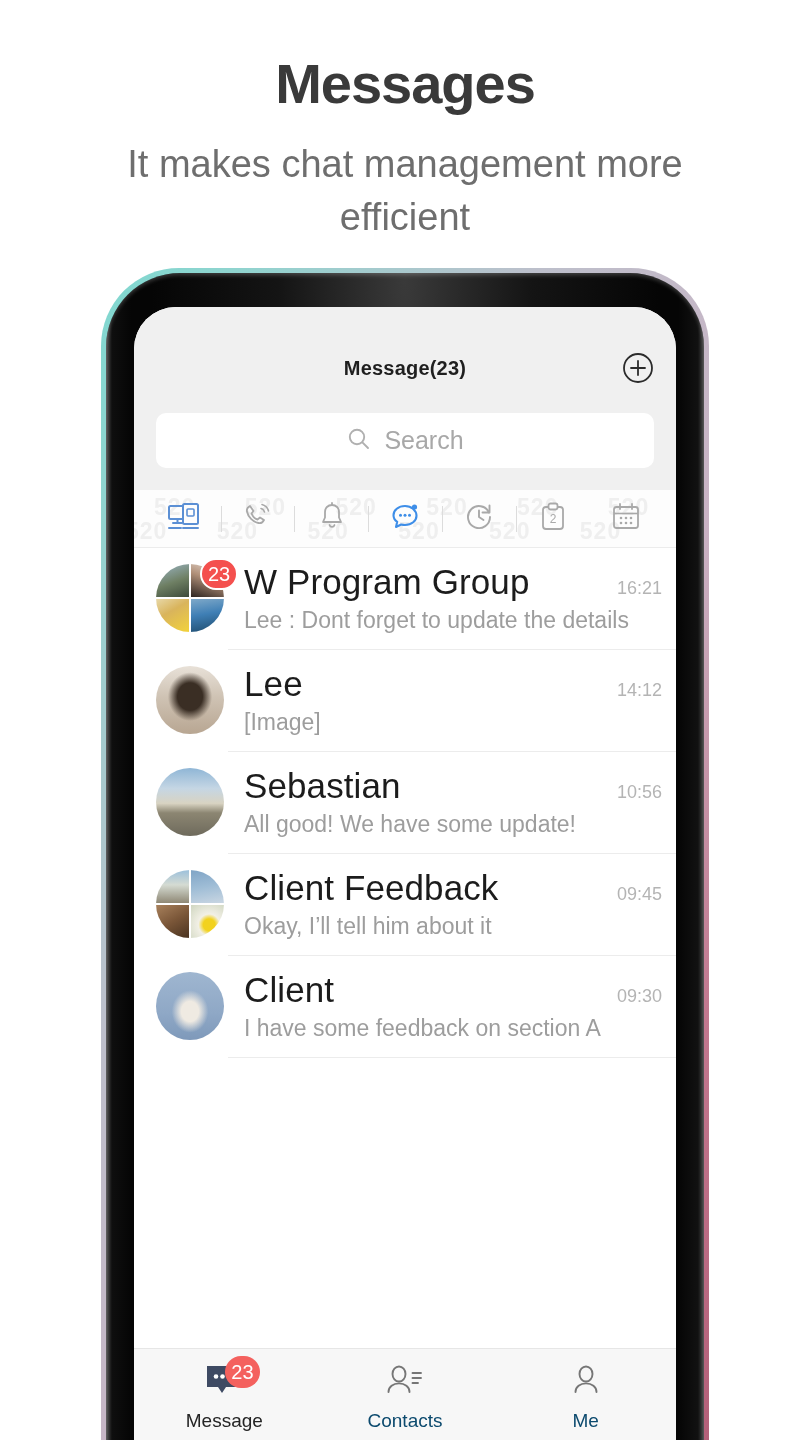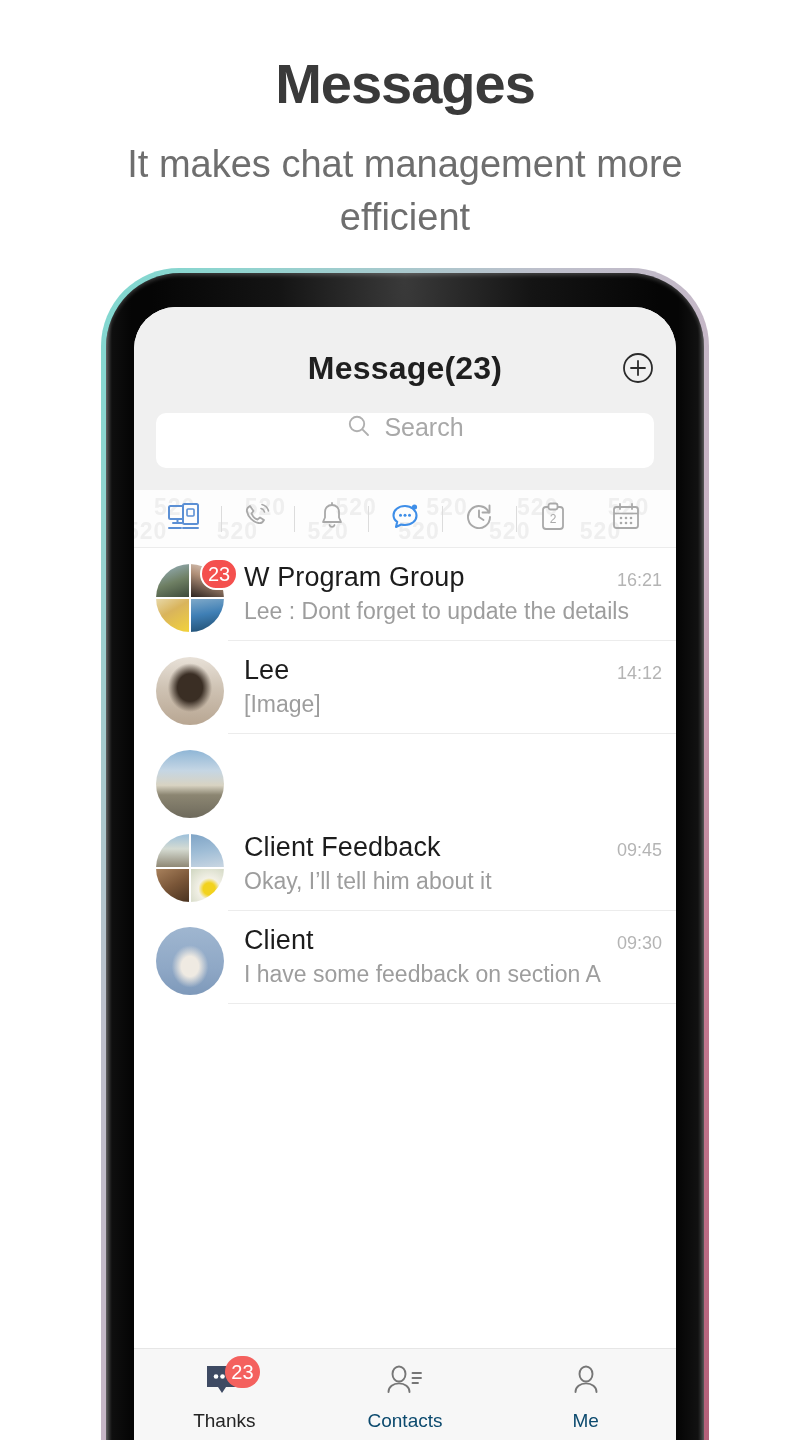--- a/index.html
+++ b/index.html
@@ -113,21 +113,21 @@
 
   .app-title-row {
     height: 46px;
     display: flex;
     align-items: center;
     justify-content: center;
     position: relative;
   }
 
   .app-title {
-    font-size: 32px;
+    font-size: 20px;
     font-weight: 600;
     color: #1f1f1f;
     letter-spacing: 0.2px;
   }
 
   .add-btn {
     position: absolute;
     right: 22px;
     top: 50%;
     transform: translateY(-50%);
@@ -138,21 +138,21 @@
 
   .search-wrap {
     padding: 22px 22px 22px 22px;
   }
 
   .search-box {
     height: 55px;
     background: #ffffff;
     border-radius: 10px;
     display: flex;
-    align-items: flex-start;
+    align-items: center;
     justify-content: center;
     gap: 12px;
   }
 
   .search-icon { display: block; }
 
   .search-placeholder {
     font-size: 25px;
     color: #a8a8a8;
     font-weight: 400;
@@ -266,21 +266,21 @@
     min-width: 0;
   }
 
   .chat-top {
     display: flex;
     align-items: baseline;
     justify-content: space-between;
   }
 
   .chat-name {
-    font-size: 27px;
+    font-size: 35px;
     color: #1c1c1c;
     font-weight: 400;
     letter-spacing: 0.1px;
     white-space: nowrap;
   }
 
   .chat-time {
     font-size: 18px;
     color: #b4b4b4;
     flex: 0 0 auto;
@@ -556,20 +556,29 @@
           </div>
         </div>
       </div>
 
       <div class="chat-row">
         <div class="avatar-col">
           <div class="avatar" style="background:
                  linear-gradient(180deg,#8fb6d6 0%,#c5d6e4 30%,#d8d3c2 52%,#8c8672 66%,#6e6a5c 100%)">
           </div>
         </div>
+        <div class="chat-body">
+          <div class="chat-top">
+            <span class="chat-name">Sebastian</span>
+            <span class="chat-time">10:56</span>
+          </div>
+          <div class="chat-bottom">
+            <span class="chat-preview">All good! We have some update!</span>
+          </div>
+        </div>
       </div>
 
 
       <div class="chat-row">
         <div class="avatar-col">
           <div class="avatar avatar-quad">
             <div style="background:linear-gradient(180deg,#9cc0db 0%,#d5dbd2 45%,#8f8875 100%)"></div>
             <div style="background:linear-gradient(170deg,#7fa4c6 0%,#9fbdd6 50%,#c9d6e2 100%)"></div>
             <div style="background:linear-gradient(150deg,#a8815c 0%,#7a5638 50%,#4a3320 100%)"></div>
             <div style="background:radial-gradient(circle at 55% 60%, #f2d21e 0%, #f2d21e 22%, #f2f0e6 40%, #cfd6c0 100%)"></div>
@@ -613,21 +622,21 @@
           <span>
             <svg width="42" height="38" viewBox="0 0 42 38">
               <path d="M4 4h30v21H23l-4 6-4-6H4z" fill="#3e4a63"></path>
               <circle cx="13" cy="14.5" r="2.3" fill="#ffffff"></circle>
               <circle cx="19.5" cy="14.5" r="2.3" fill="#ffffff"></circle>
               <circle cx="26" cy="14.5" r="2.3" fill="#ffffff"></circle>
             </svg>
           </span>
           <div class="tab-badge">23</div>
         </div>
-        <div class="tab-label">Thanks</div>
+        <div class="tab-label">Message</div>
       </div>
 
       <div class="tab-item">
         <div class="tab-icon-wrap">
           <span>
             <svg width="42" height="38" viewBox="0 0 42 38">
               <ellipse cx="15" cy="12" rx="6.5" ry="7.5" fill="none" stroke="#767676" stroke-width="1.9"></ellipse>
               <path d="M4.5 30c0-5.2 4.7-8.6 10.5-8.6S25.5 24.8 25.5 30" fill="none" stroke="#767676" stroke-width="1.9" stroke-linecap="round"></path>
               <line x1="28.5" y1="11" x2="37" y2="11" stroke="#767676" stroke-width="1.9" stroke-linecap="round"></line>
               <line x1="28.5" y1="16" x2="37" y2="16" stroke="#767676" stroke-width="1.9" stroke-linecap="round"></line>

